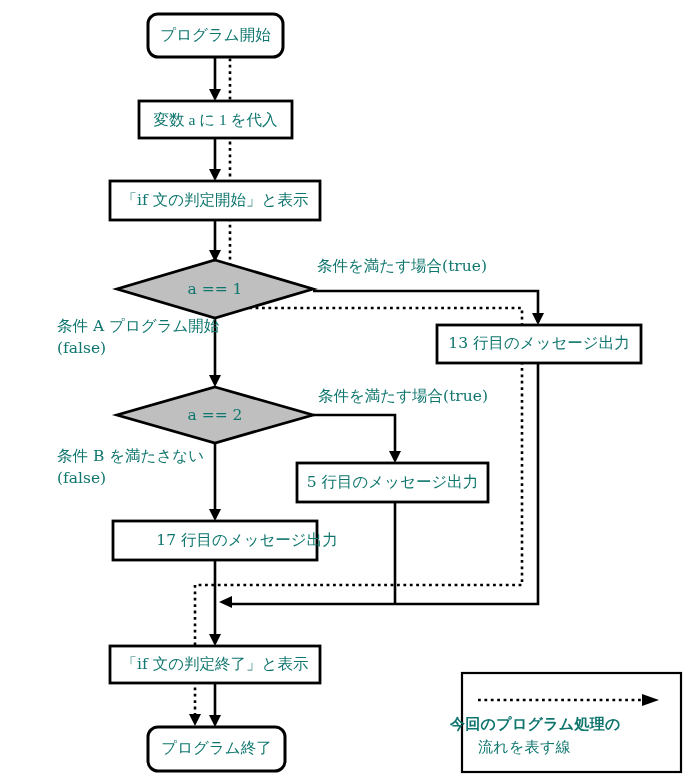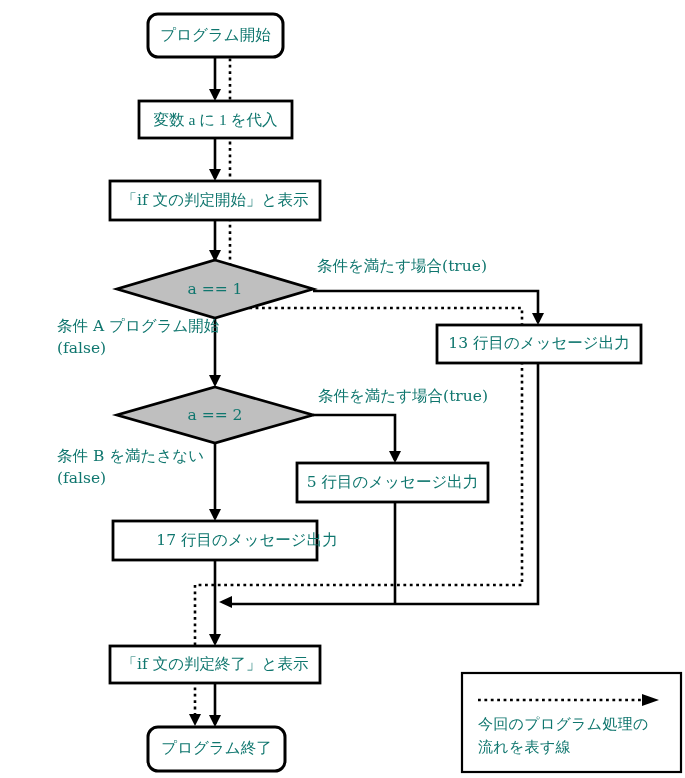--- a/index.html
+++ b/index.html
@@ -88,16 +88,16 @@
   <div class="lbl node-lbl" style="left:148px; top:727px; width:137px; height:44px;">プログラム終了</div>
   <div class="lbl node-lbl" style="left:110px; top:646px; width:210px; height:37px;">「if 文の判定終了」と表示</div>
 
   <div class="lbl" style="left:317px; top:258px;">条件を満たす場合(true)</div>
   <div class="lbl" style="left:57px;  top:318px;">条件 A プログラム開始</div>
   <div class="lbl" style="left:57px;  top:340px;">(false)</div>
   <div class="lbl" style="left:318px; top:388px;">条件を満たす場合(true)</div>
   <div class="lbl" style="left:57px;  top:448px;">条件 B を満たさない</div>
   <div class="lbl" style="left:57px;  top:470px;">(false)</div>
 
-  <div class="lbl legend-lbl" style="left:478px; top:716px;">今回のプログラム処理の</div>
+  <div class="lbl legend-lbl" style="left:450px; top:716px;font-weight:bold;">今回のプログラム処理の</div>
   <div class="lbl legend-lbl" style="left:478px; top:739px;">流れを表す線</div>
 
 </div>
 
 </body></html>

